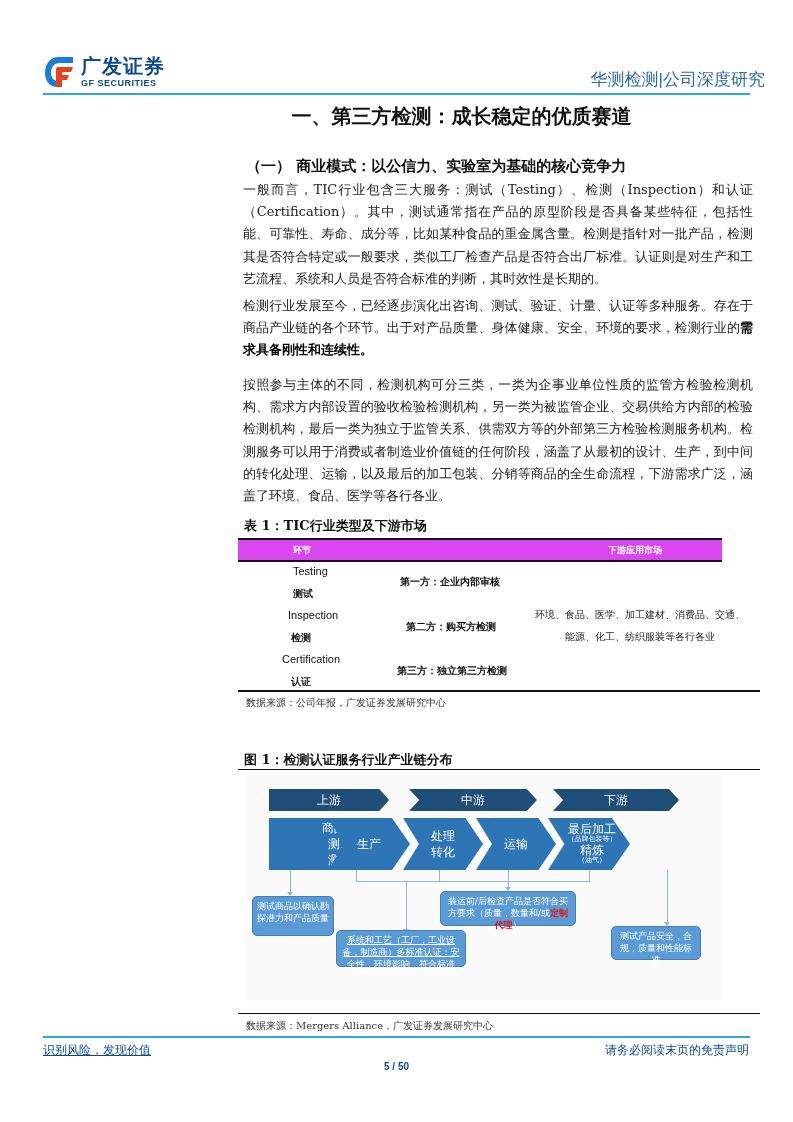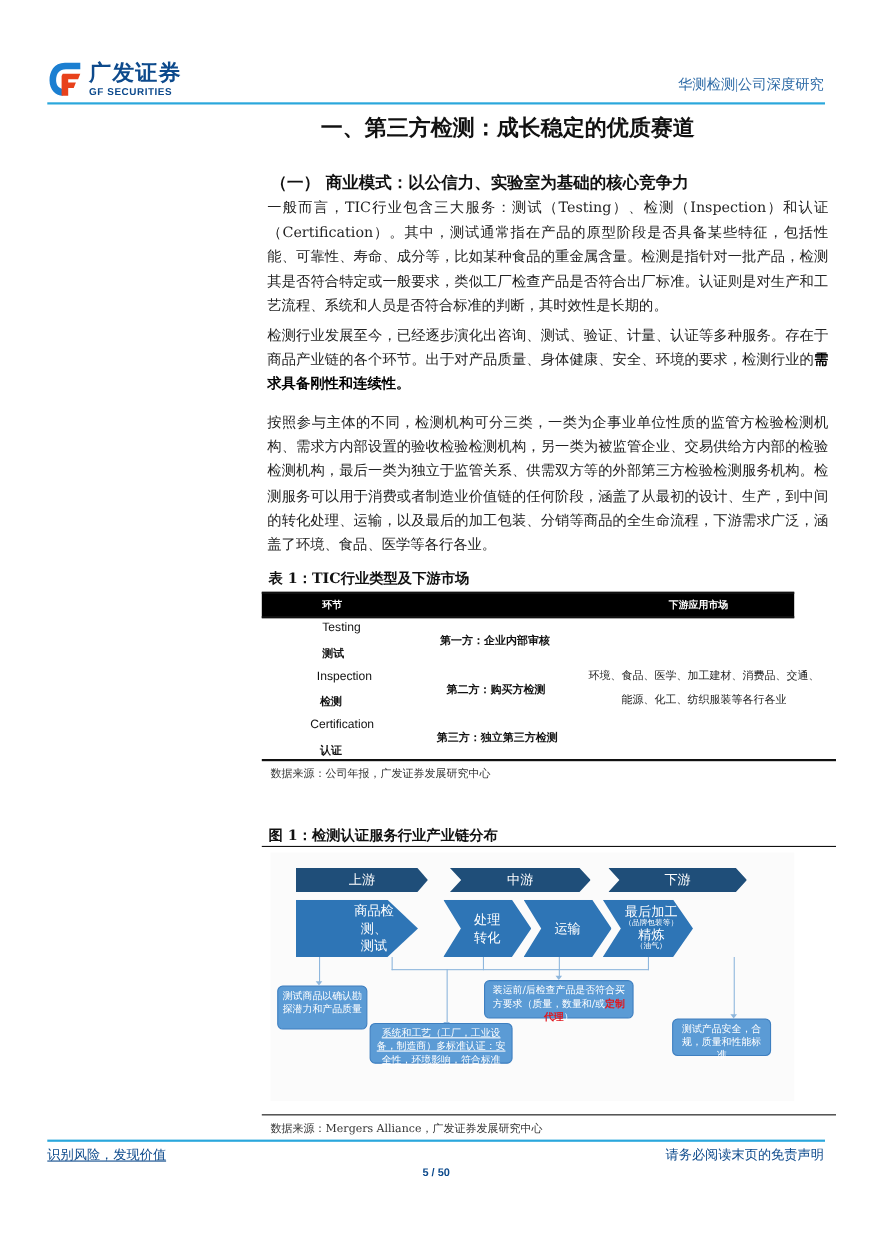--- a/index.html
+++ b/index.html
@@ -7,38 +7,38 @@
          font-family: "DejaVu Sans", "Liberation Sans", sans-serif; color: #222; }
   .abs { position: absolute; }
 
   
   .logo { left: 43px; top: 53px; width: 135px; height: 38px; }
   .logo-mark { position: absolute; left: 0; top: 2px; width: 32px; height: 34px; }
   .logo-cn { position: absolute; left: 38px; top: 0px; font-size: 20px; font-weight: bold;
              color: #0d4a8c; letter-spacing: 1px; font-family: "DejaVu Sans", sans-serif; }
   .logo-en { position: absolute; left: 38px; top: 25px; font-size: 9px; font-weight: bold;
              color: #0d4a8c; letter-spacing: 0.5px; font-family: "Liberation Sans", sans-serif; }
-  .header-right { right: 44px; top: 68px; font-size: 13px; color: #2d6aa6;
-                  font-family: Liberation Serif, serif; }
+  .header-right { right: 28px; top: 68px; font-size: 17px; color: #2d6aa6;
+                  font-family: Liberation Sans, sans-serif; }
   .header-line { left: 43px; top: 93px; width: 707px; height: 2px; background: #2aa7dc; }
 
   .main-title { left: 0; width: 793px; top: 103px; text-align: center; font-size: 20px;
                 font-weight: bold; color: #111; font-family: "DejaVu Serif", serif; padding-left: 130px; box-sizing: border-box; }
 
   .sec-title { left: 246px; top: 157px; font-size: 15px; font-weight: bold; color: #111;
                font-family: "DejaVu Serif", serif; }
 
   .para { left: 243px; width: 510px; font-size: 13px; line-height: 22.2px; color: #222;
           font-family: "DejaVu Serif", serif; text-align: justify; }
   .para b { font-weight: bold; color: #000; }
 
   
   .tbl-title { left: 244px; top: 517px; font-size: 13px; font-weight: bold; color: #111;
                font-family: "DejaVu Serif", serif; }
-  .tbl-head { left: 238px; top: 538px; width: 484px; height: 24px; background: #000000;
+  .tbl-head { left: 238px; top: 538px; width: 484px; height: 24px; background: #d946ef;
               border-top: 2px solid #111; border-bottom: 2px solid #111; box-sizing: border-box; }
   .tbl-head span { position: absolute; top: 4px; font-size: 9px; font-weight: bold; color: #fff;
                    font-family: "DejaVu Serif", serif; }
   .cell { font-size: 11px; color: #111; font-family: "Liberation Sans", sans-serif; }
   .cell-cn { font-size: 10px; font-weight: bold; color: #111; font-family: "DejaVu Serif", serif; }
   .cell-type { font-size: 10px; font-weight: bold; color: #111; font-family: "DejaVu Serif", serif; }
   .cell-market { font-size: 10px; color: #222; font-family: "DejaVu Serif", serif; text-align: center; line-height: 22px; }
   .tbl-bottom { left: 238px; top: 690px; width: 522px; height: 2px; background: #111; }
   .source { font-size: 10px; color: #333; font-family: "DejaVu Serif", serif; }
 
@@ -124,20 +124,23 @@
 <div class="abs fig-line"></div>
 <div class="abs fig-area">
 
   <div class="stage" style="left:23px;top:14px;width:120px;clip-path:polygon(0 0,92% 0,100% 50%,92% 100%,0 100%);">上游</div>
   <div class="stage" style="left:163px;top:14px;width:128px;clip-path:polygon(0 0,92% 0,100% 50%,92% 100%,0 100%,8% 50%);">中游</div>
   <div class="stage" style="left:307px;top:14px;width:126px;clip-path:polygon(0 0,92% 0,100% 50%,92% 100%,0 100%,8% 50%);">下游</div>
 
   <div class="chev" style="left:23px;top:43px;width:66px;clip-path:polygon(0 0,75% 0,100% 50%,75% 100%,0 100%);padding-left:45px;">
     <div style="padding-right:14px;"><span>商品检测、</span><br><span>测试</span></div>
   </div>
+  <div class="chev" style="left:82px;top:43px;width:82px;clip-path:polygon(0 0,78% 0,100% 50%,78% 100%,0 100%,20% 50%);">
+    <span>生产</span>
+  </div>
   <div class="chev" style="left:157px;top:43px;width:80px;clip-path:polygon(0 0,78% 0,100% 50%,78% 100%,0 100%,20% 50%);">
     <div><span>处理</span><br><span>转化</span></div>
   </div>
   <div class="chev" style="left:230px;top:43px;width:80px;clip-path:polygon(0 0,78% 0,100% 50%,78% 100%,0 100%,20% 50%);">
     <span>运输</span>
   </div>
   <div class="chev" style="left:302px;top:43px;width:82px;clip-path:polygon(0 0,78% 0,100% 50%,78% 100%,0 100%,20% 50%);line-height:12px;">
     <div style="padding-left:6px;">
       <span>最后加工</span>
       <span class="small">（品牌包装等）</span>

